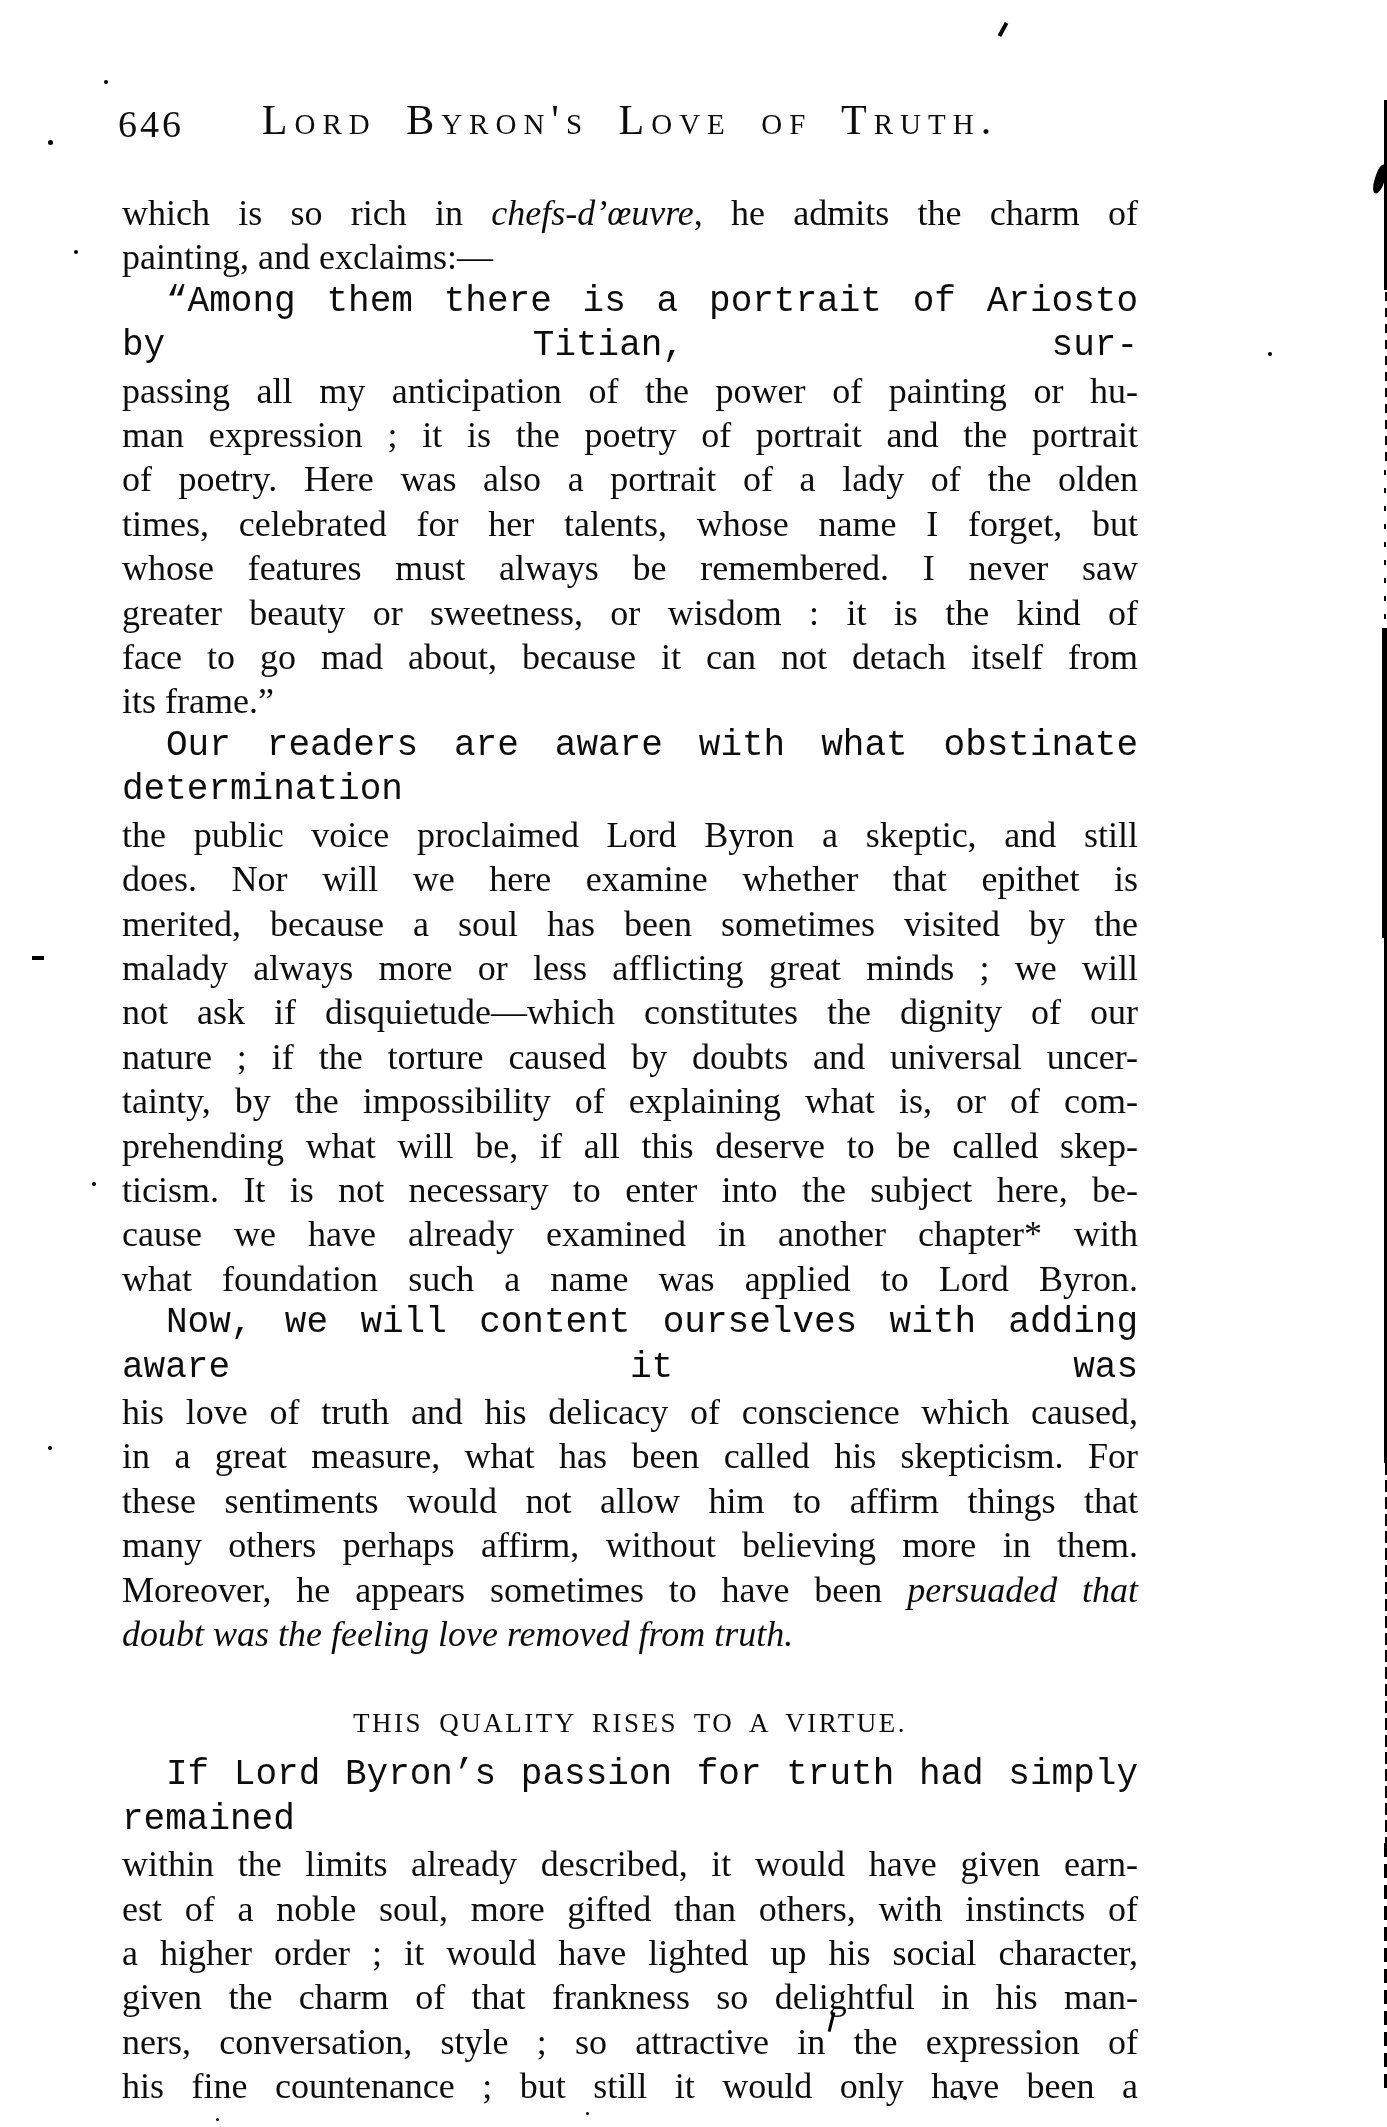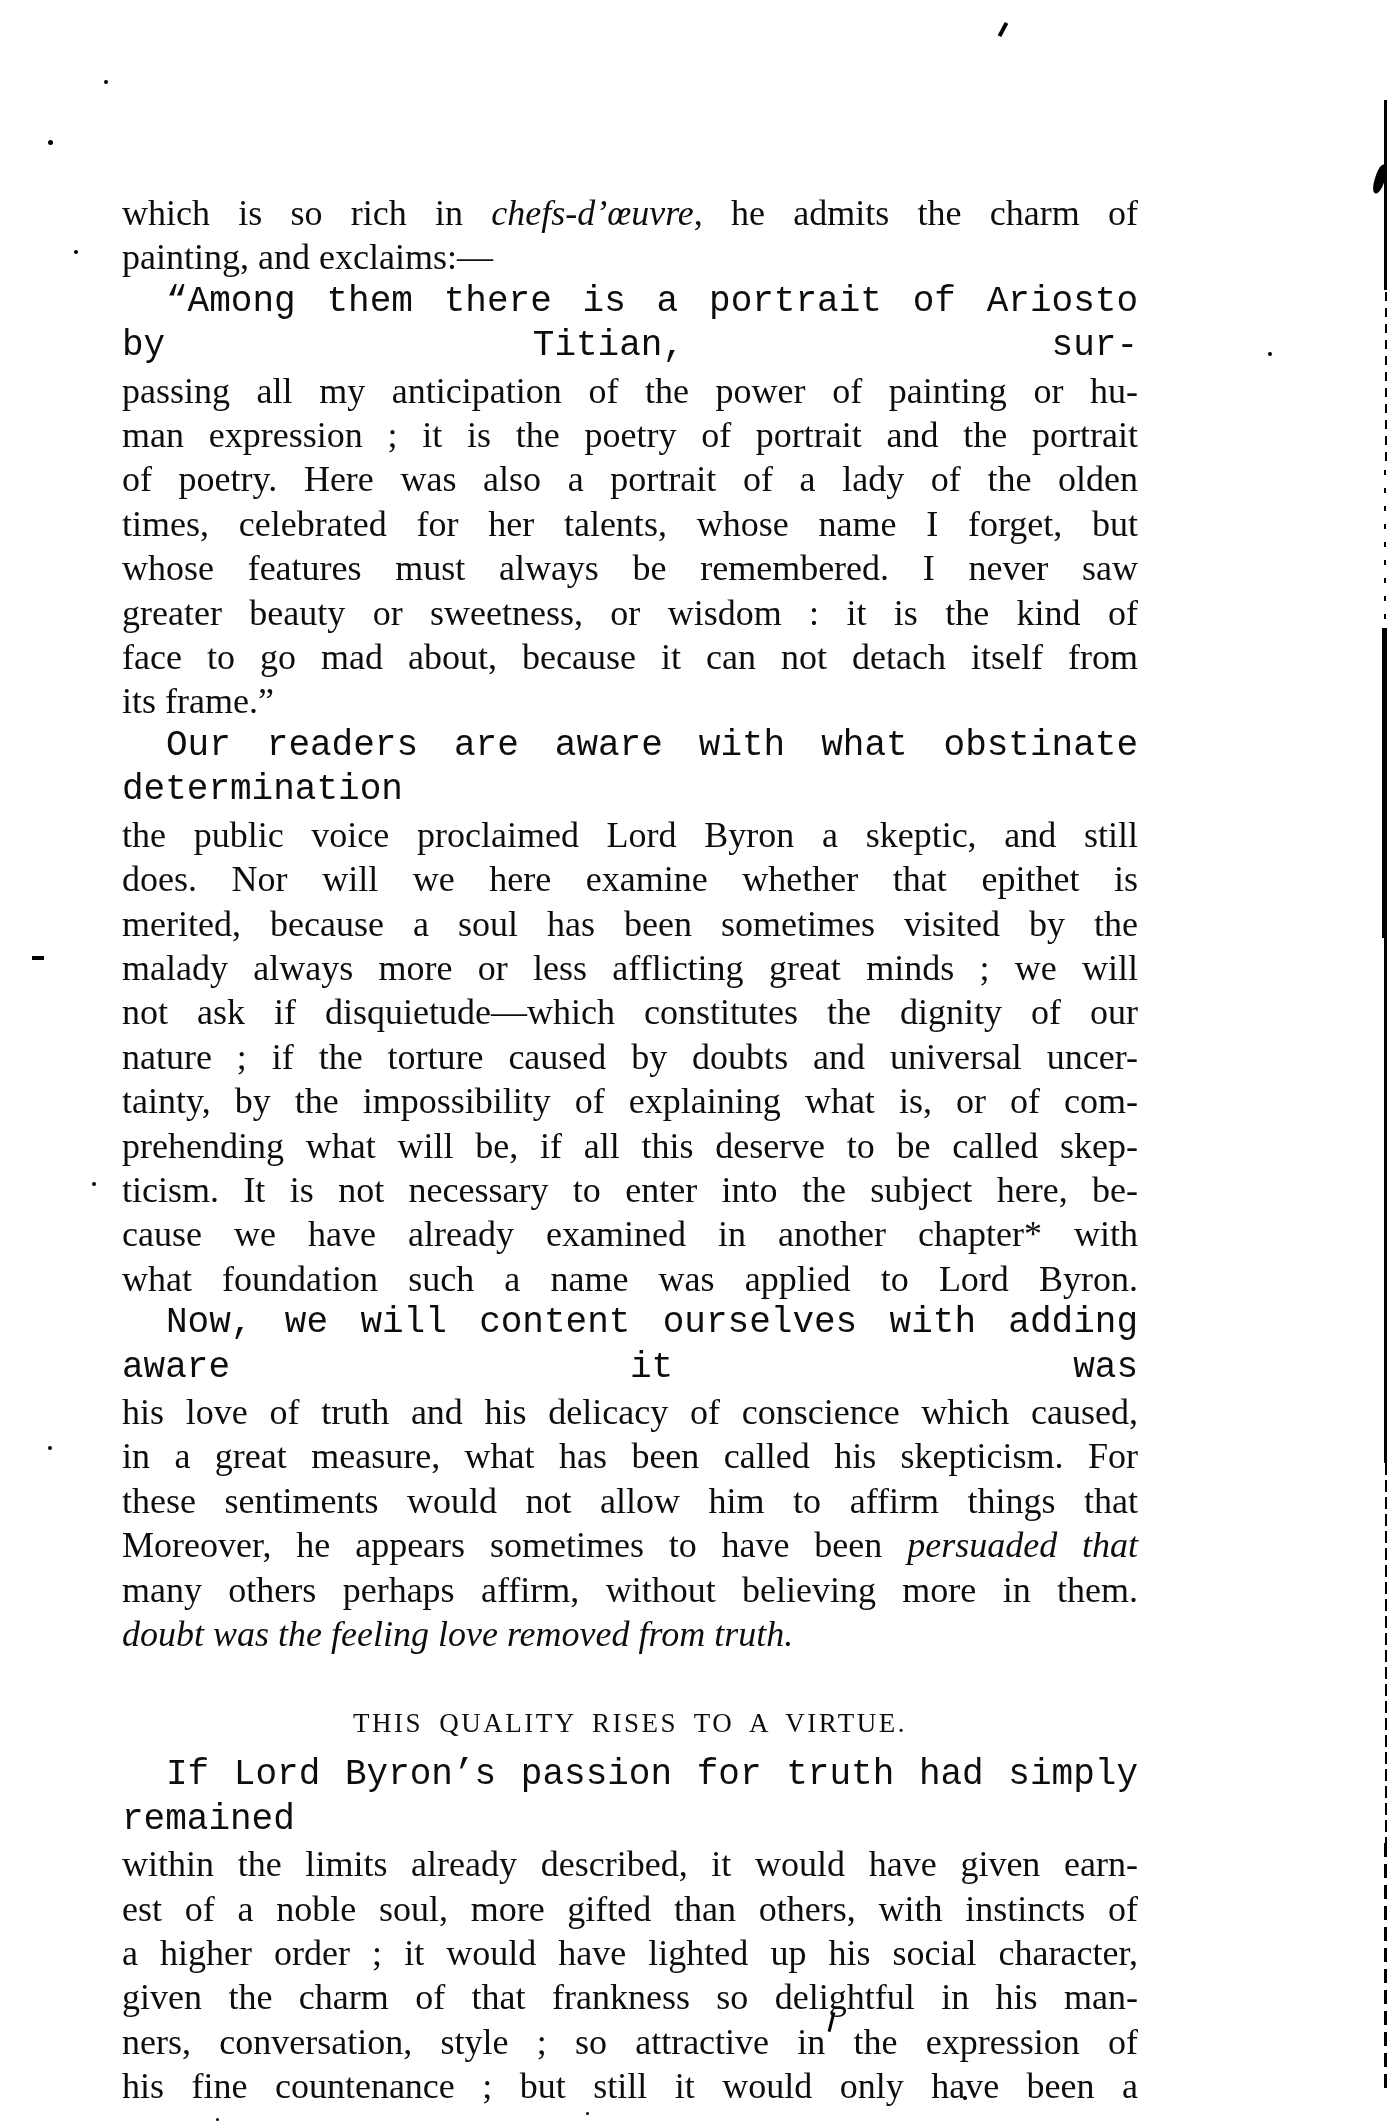--- a/index.html
+++ b/index.html
@@ -91,20 +91,24 @@
                background: repeating-linear-gradient(#000 0 14px, transparent 14px 21px); }
 
   .speck { position: absolute; background: #000; }
   .speck.dot { border-radius: 50%; }
 </style>
 </head>
 <body>
 
 <div class="scan-page">
 
+  <header class="page-header">
+    <span class="page-number">646</span>
+    <span class="running-title">Lord Byron's Love of Truth.</span>
+  </header>
 
   <main class="text-column" id="text-column">
       <div class="para">
         <div class="line">which is so rich in <i>chefs-d’œuvre</i>, he admits the charm of</div>
         <div class="line noj">painting, and exclaims:—</div>
       </div>
       <div class="para">
         <div class="line ind">“Among them there is a portrait of Ariosto by Titian, sur-</div>
         <div class="line">passing all my anticipation of the power of painting or hu-</div>
         <div class="line">man expression ; it is the poetry of portrait and the portrait</div>
@@ -127,22 +131,22 @@
         <div class="line">prehending what will be, if all this deserve to be called skep-</div>
         <div class="line">ticism.  It is not necessary to enter into the subject here, be-</div>
         <div class="line">cause we have already examined in another chapter* with</div>
         <div class="line">what foundation such a name was applied to Lord Byron.</div>
       </div>
       <div class="para">
         <div class="line ind">Now, we will content ourselves with adding aware it was</div>
         <div class="line">his love of truth and his delicacy of conscience which caused,</div>
         <div class="line">in a great measure, what has been called his skepticism.  For</div>
         <div class="line">these sentiments would not allow him to affirm things that</div>
+        <div class="line">many others perhaps affirm, without believing more in them.</div>
         <div class="line">Moreover, he appears sometimes to have been <i>persuaded that</i></div>
-        <div class="line">many others perhaps affirm, without believing more in them.</div>
         <div class="line noj"><i>doubt was the feeling love removed from truth.</i></div>
       </div>
       <div class="section-heading">THIS QUALITY RISES TO A VIRTUE.</div>
       <div class="para">
         <div class="line ind">If Lord Byron’s passion for truth had simply remained</div>
         <div class="line">within the limits already described, it would have given earn-</div>
         <div class="line">est of a noble soul, more gifted than others, with instincts of</div>
         <div class="line">a higher order ; it would have lighted up his social character,</div>
         <div class="line">given the charm of that frankness so delightful in his man-</div>
         <div class="line">ners, conversation, style ; so attractive in the expression of</div>

